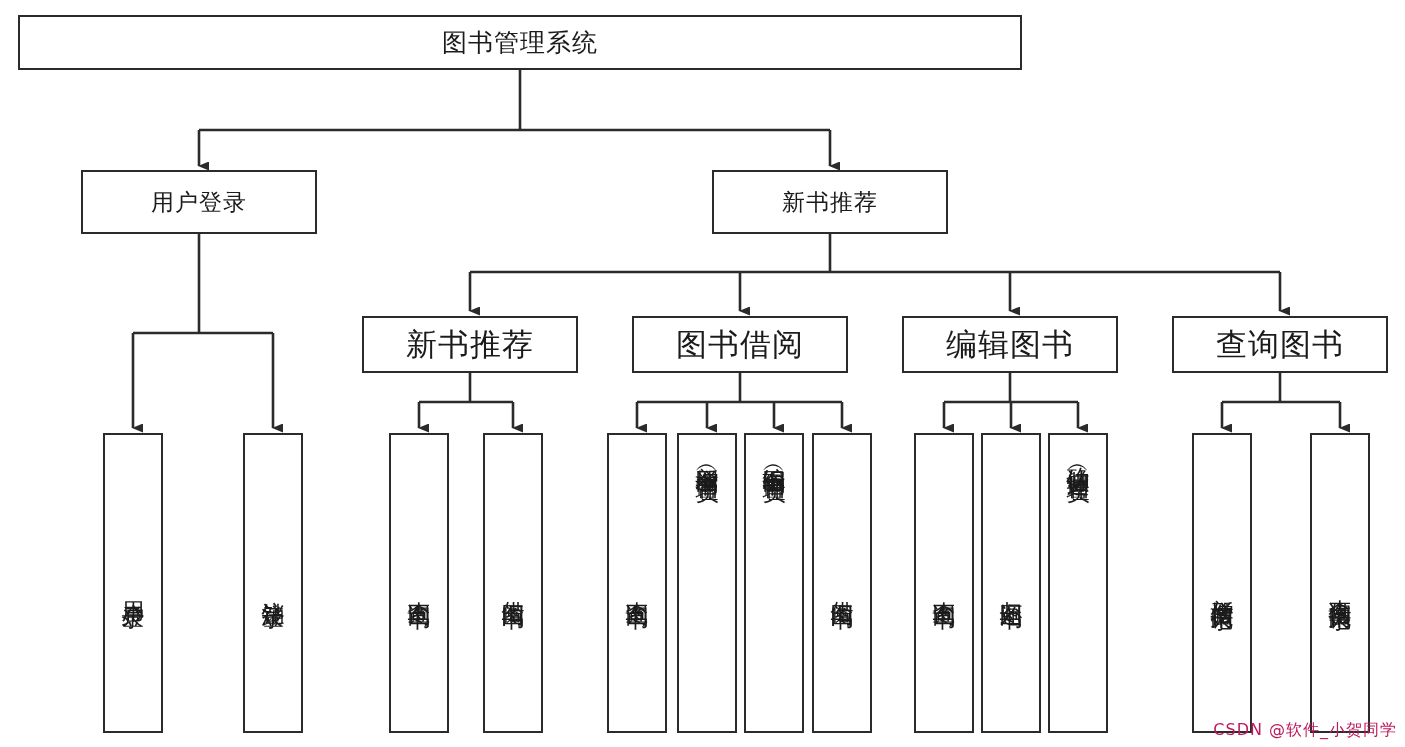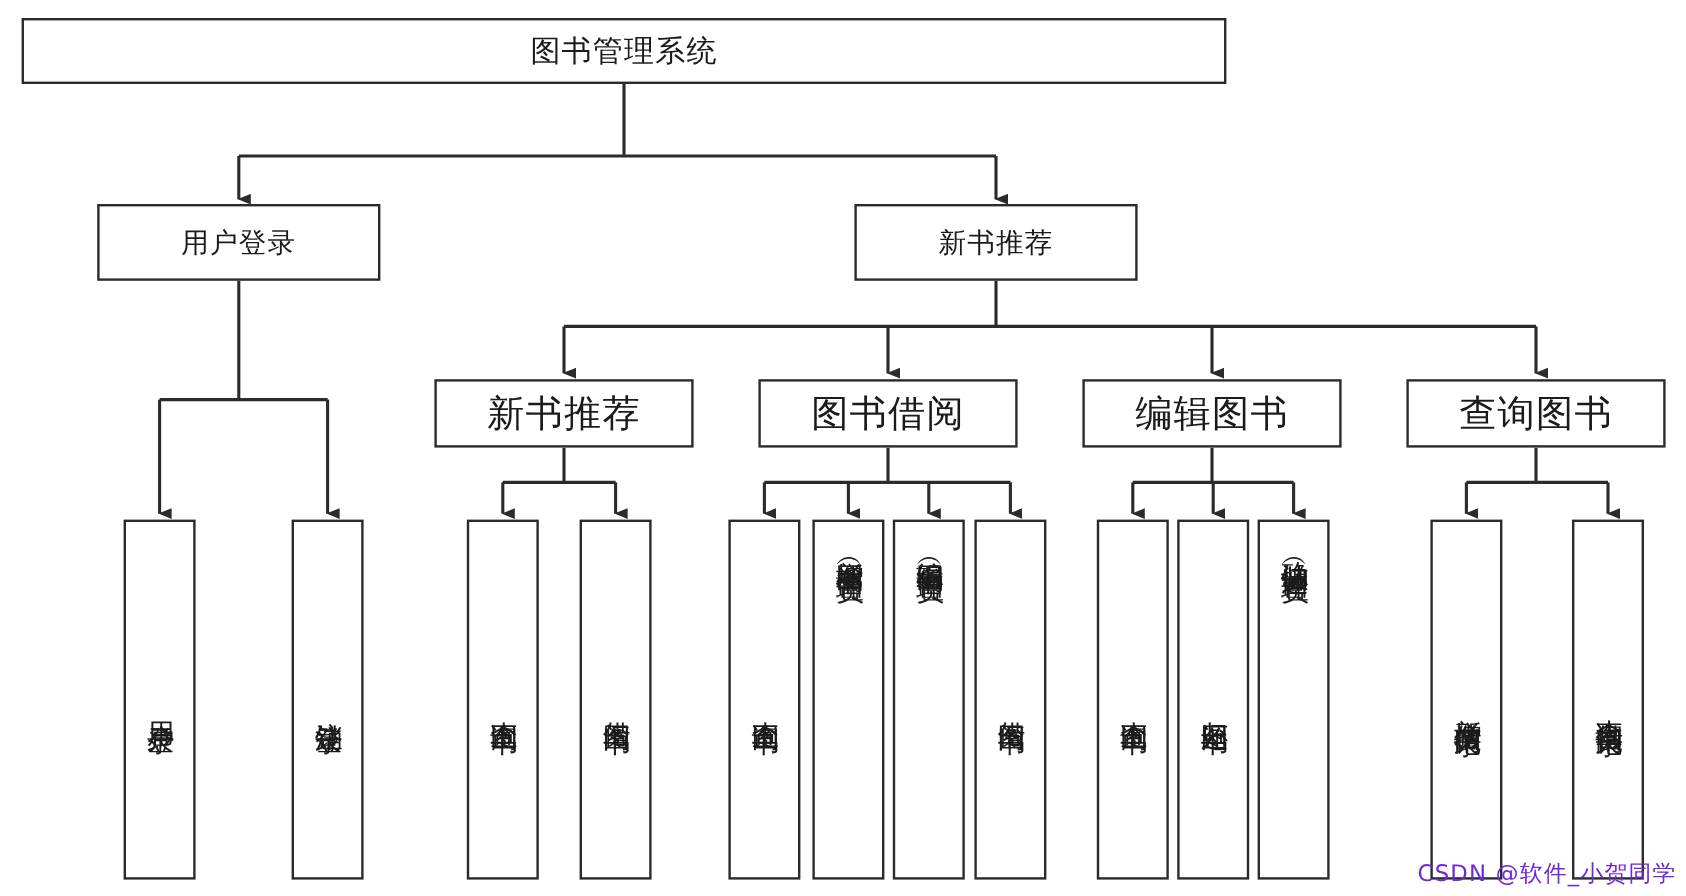--- a/index.html
+++ b/index.html
@@ -71,22 +71,22 @@
   }
   .leaf-inner.topalign {
     align-items: flex-start;
     padding-top: 6px;
     box-sizing: border-box;
   }
   #watermark {
     position: absolute;
     right: 8px;
     bottom: 6px;
-    font-size: 19px;
-    color: #6d28d9;
+    font-size: 16px;
+    color: #be185d;
     letter-spacing: 1px;
     z-index: 5;
     white-space: nowrap;
   }
 </style>
 </head>
 <body>
 
 <div id="canvas">
 

